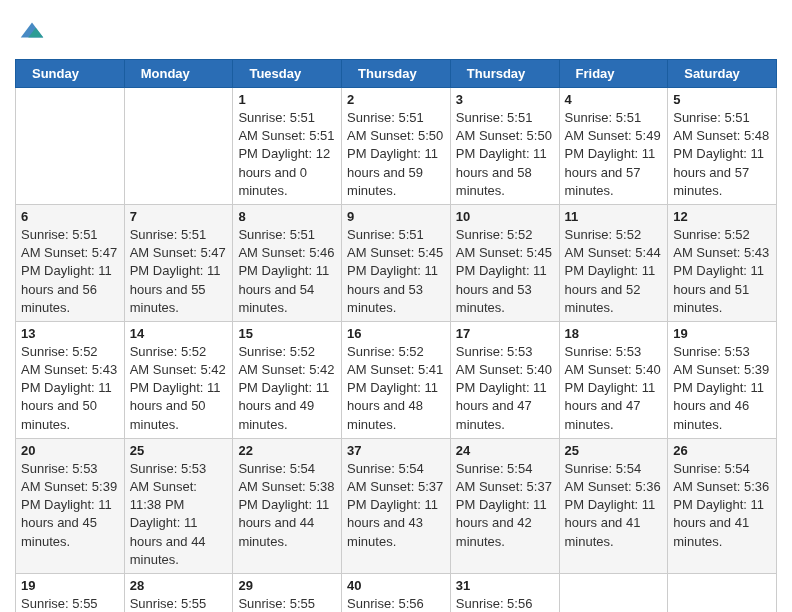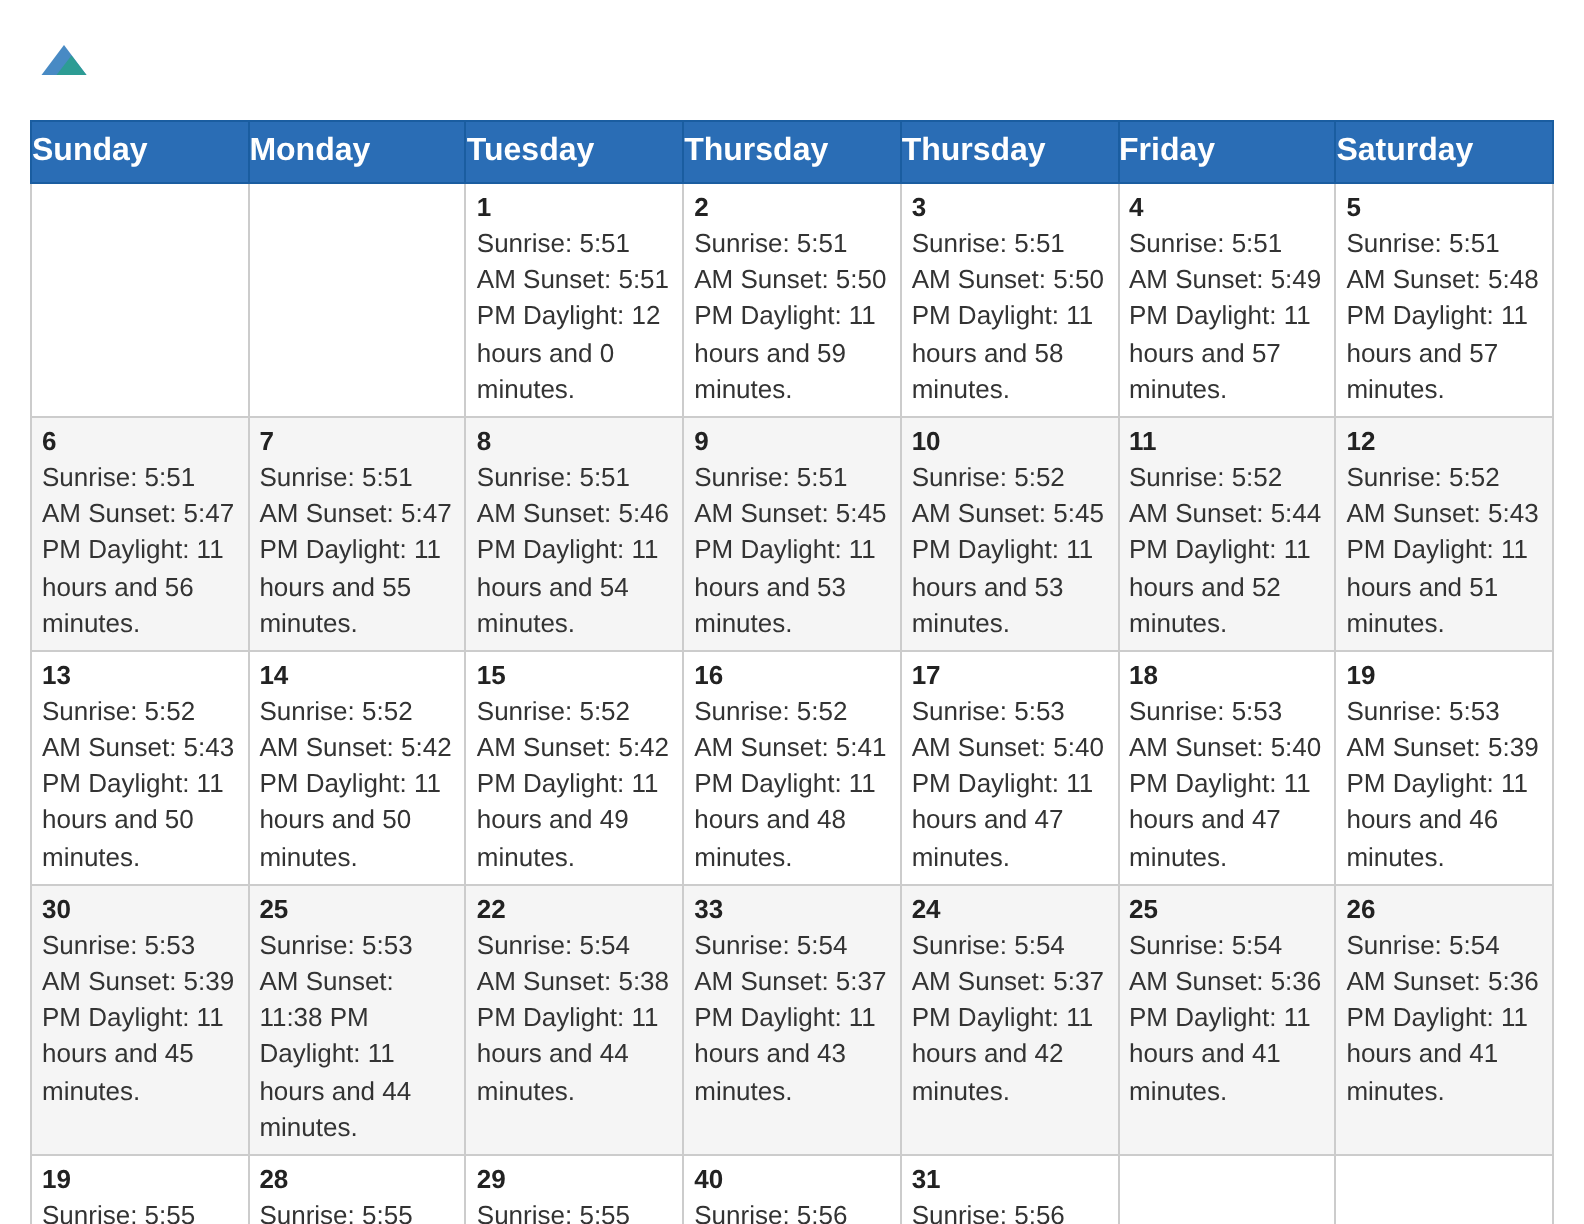--- a/index.html
+++ b/index.html
@@ -45,23 +45,23 @@
       color: #555;
     }
     .calendar {
       width: 100%;
       border-collapse: collapse;
       font-size: 11px;
     }
     .calendar thead th {
       background: #2a6db5;
       color: #fff;
-      padding: 6px 0;
+      padding: 6px 16px;
       text-align: left;
-      font-size: 16px;
+      font-size: 13px;
       font-weight: bold;
       border: 1px solid #1a5da0;
     }
     .calendar tbody td {
       border: 1px solid #ccc;
       vertical-align: top;
       padding: 4px 5px;
       width: 108px;
       min-height: 80px;
       background: #fff;
@@ -253,42 +253,42 @@
         <td>
           <span class="day-num">19</span>
           <div class="day-info">Sunrise: 5:53 AM
 Sunset: 5:39 PM
 Daylight: 11 hours
 and 46 minutes.</div>
         </td>
       </tr>
       <tr>
         <td>
-          <span class="day-num">30</span>
+          <span class="day-num">20</span>
           <div class="day-info">Sunrise: 5:53 AM
 Sunset: 5:39 PM
 Daylight: 11 hours
 and 45 minutes.</div>
         </td>
         <td>
           <span class="day-num">25</span>
           <div class="day-info">Sunrise: 5:53 AM
 Sunset: 11:38 PM
 Daylight: 11 hours
 and 44 minutes.</div>
         </td>
         <td>
           <span class="day-num">22</span>
           <div class="day-info">Sunrise: 5:54 AM
 Sunset: 5:38 PM
 Daylight: 11 hours
 and 44 minutes.</div>
         </td>
         <td>
-          <span class="day-num">33</span>
+          <span class="day-num">37</span>
           <div class="day-info">Sunrise: 5:54 AM
 Sunset: 5:37 PM
 Daylight: 11 hours
 and 43 minutes.</div>
         </td>
         <td>
           <span class="day-num">24</span>
           <div class="day-info">Sunrise: 5:54 AM
 Sunset: 5:37 PM
 Daylight: 11 hours

